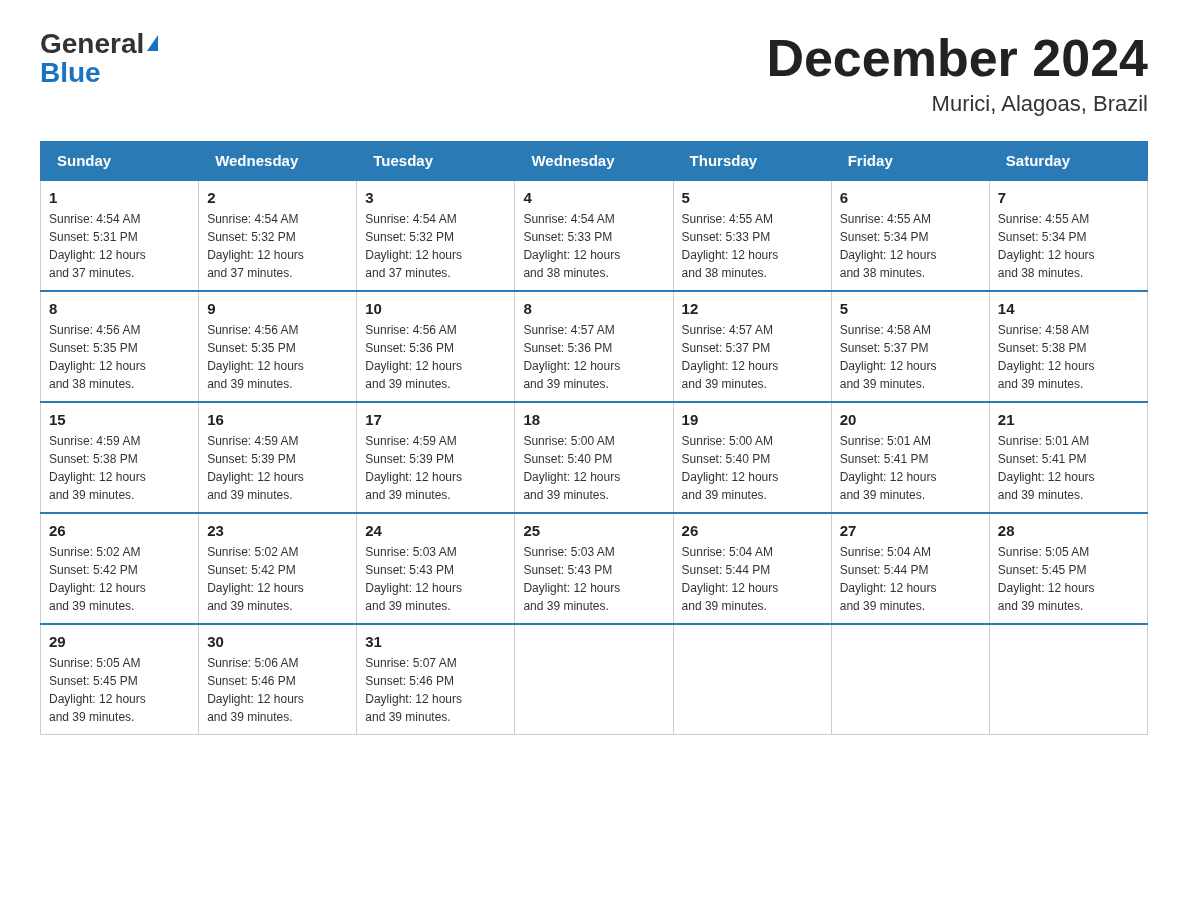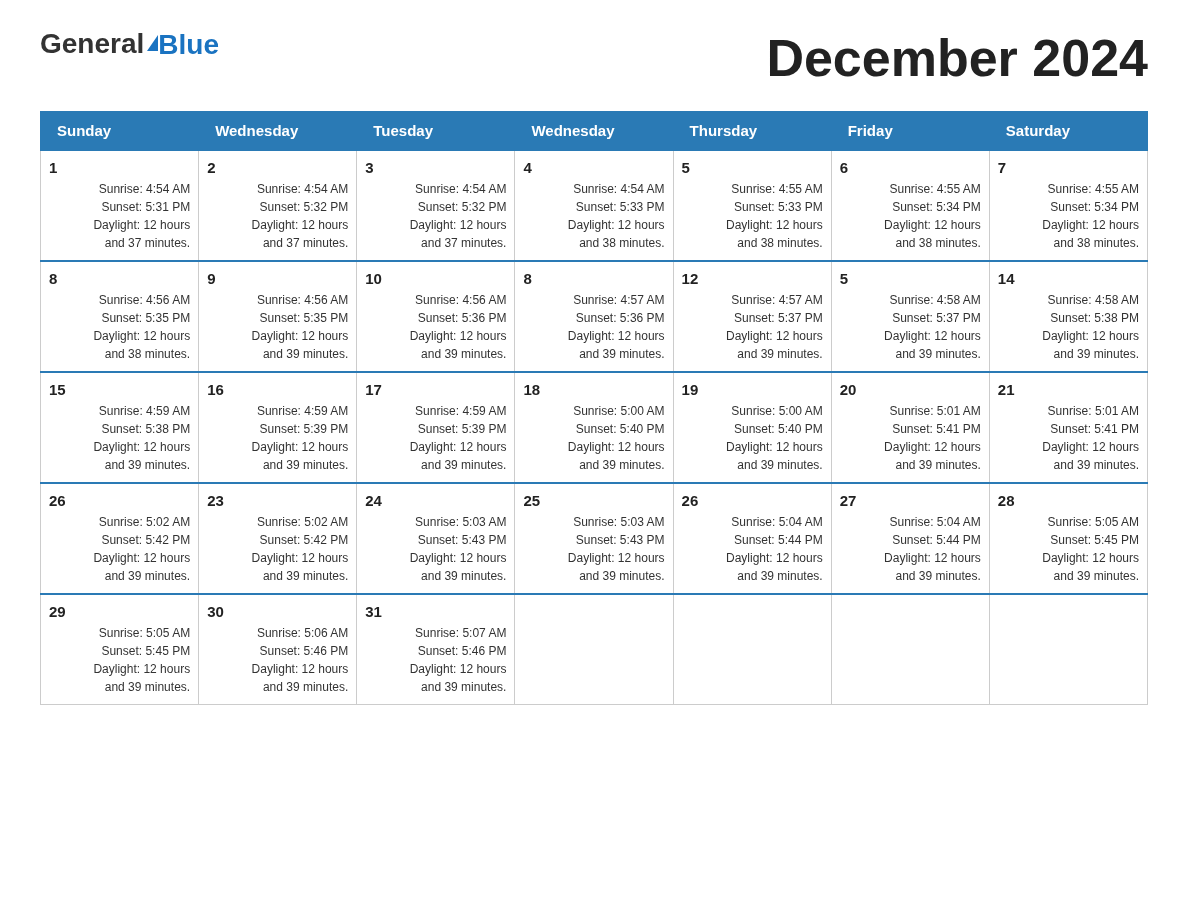--- a/index.html
+++ b/index.html
@@ -11,21 +11,21 @@
       min-height: 918px;
     }
     .header {
       display: flex;
       justify-content: space-between;
       align-items: flex-start;
       margin-bottom: 24px;
     }
     .logo {
       display: flex;
-      flex-direction: row;
+      flex-direction: column;
       align-items: flex-start;
     }
     .logo-text {
       font-size: 28px;
       font-weight: bold;
       color: #333;
       line-height: 1;
     }
     .logo-line {
       display: flex;
@@ -80,41 +80,41 @@
     .day-number {
       font-size: 15px;
       font-weight: bold;
       color: #222;
       margin-bottom: 4px;
     }
     .day-info {
       font-size: 12px;
       color: #333;
       line-height: 1.5;
-      text-align: right;
     }
     .empty-cell {
       background: #fff;
     }
   </style>
 </head>
 <body>
 
 <div class="header">
   <div class="logo">
     <div class="logo-line">
       <span class="logo-text">General</span>
       <span style="display:inline-block;width:0;height:0;border-left:11px solid transparent;border-bottom:16px solid #1a73c1;margin-left:3px;margin-bottom:2px;"></span>
     </div>
     <div>
       <span class="logo-blue-line">Blue</span>
     </div>
   </div>
   <div class="title-section">
     <h1>December 2024</h1>
+    <h2>Murici, Alagoas, Brazil</h2>
   </div>
 </div>
 
 <table class="calendar-table">
   <thead>
     <tr>
       <th>Sunday</th>
       <th>Wednesday</th>
       <th>Tuesday</th>
       <th>Wednesday</th>

